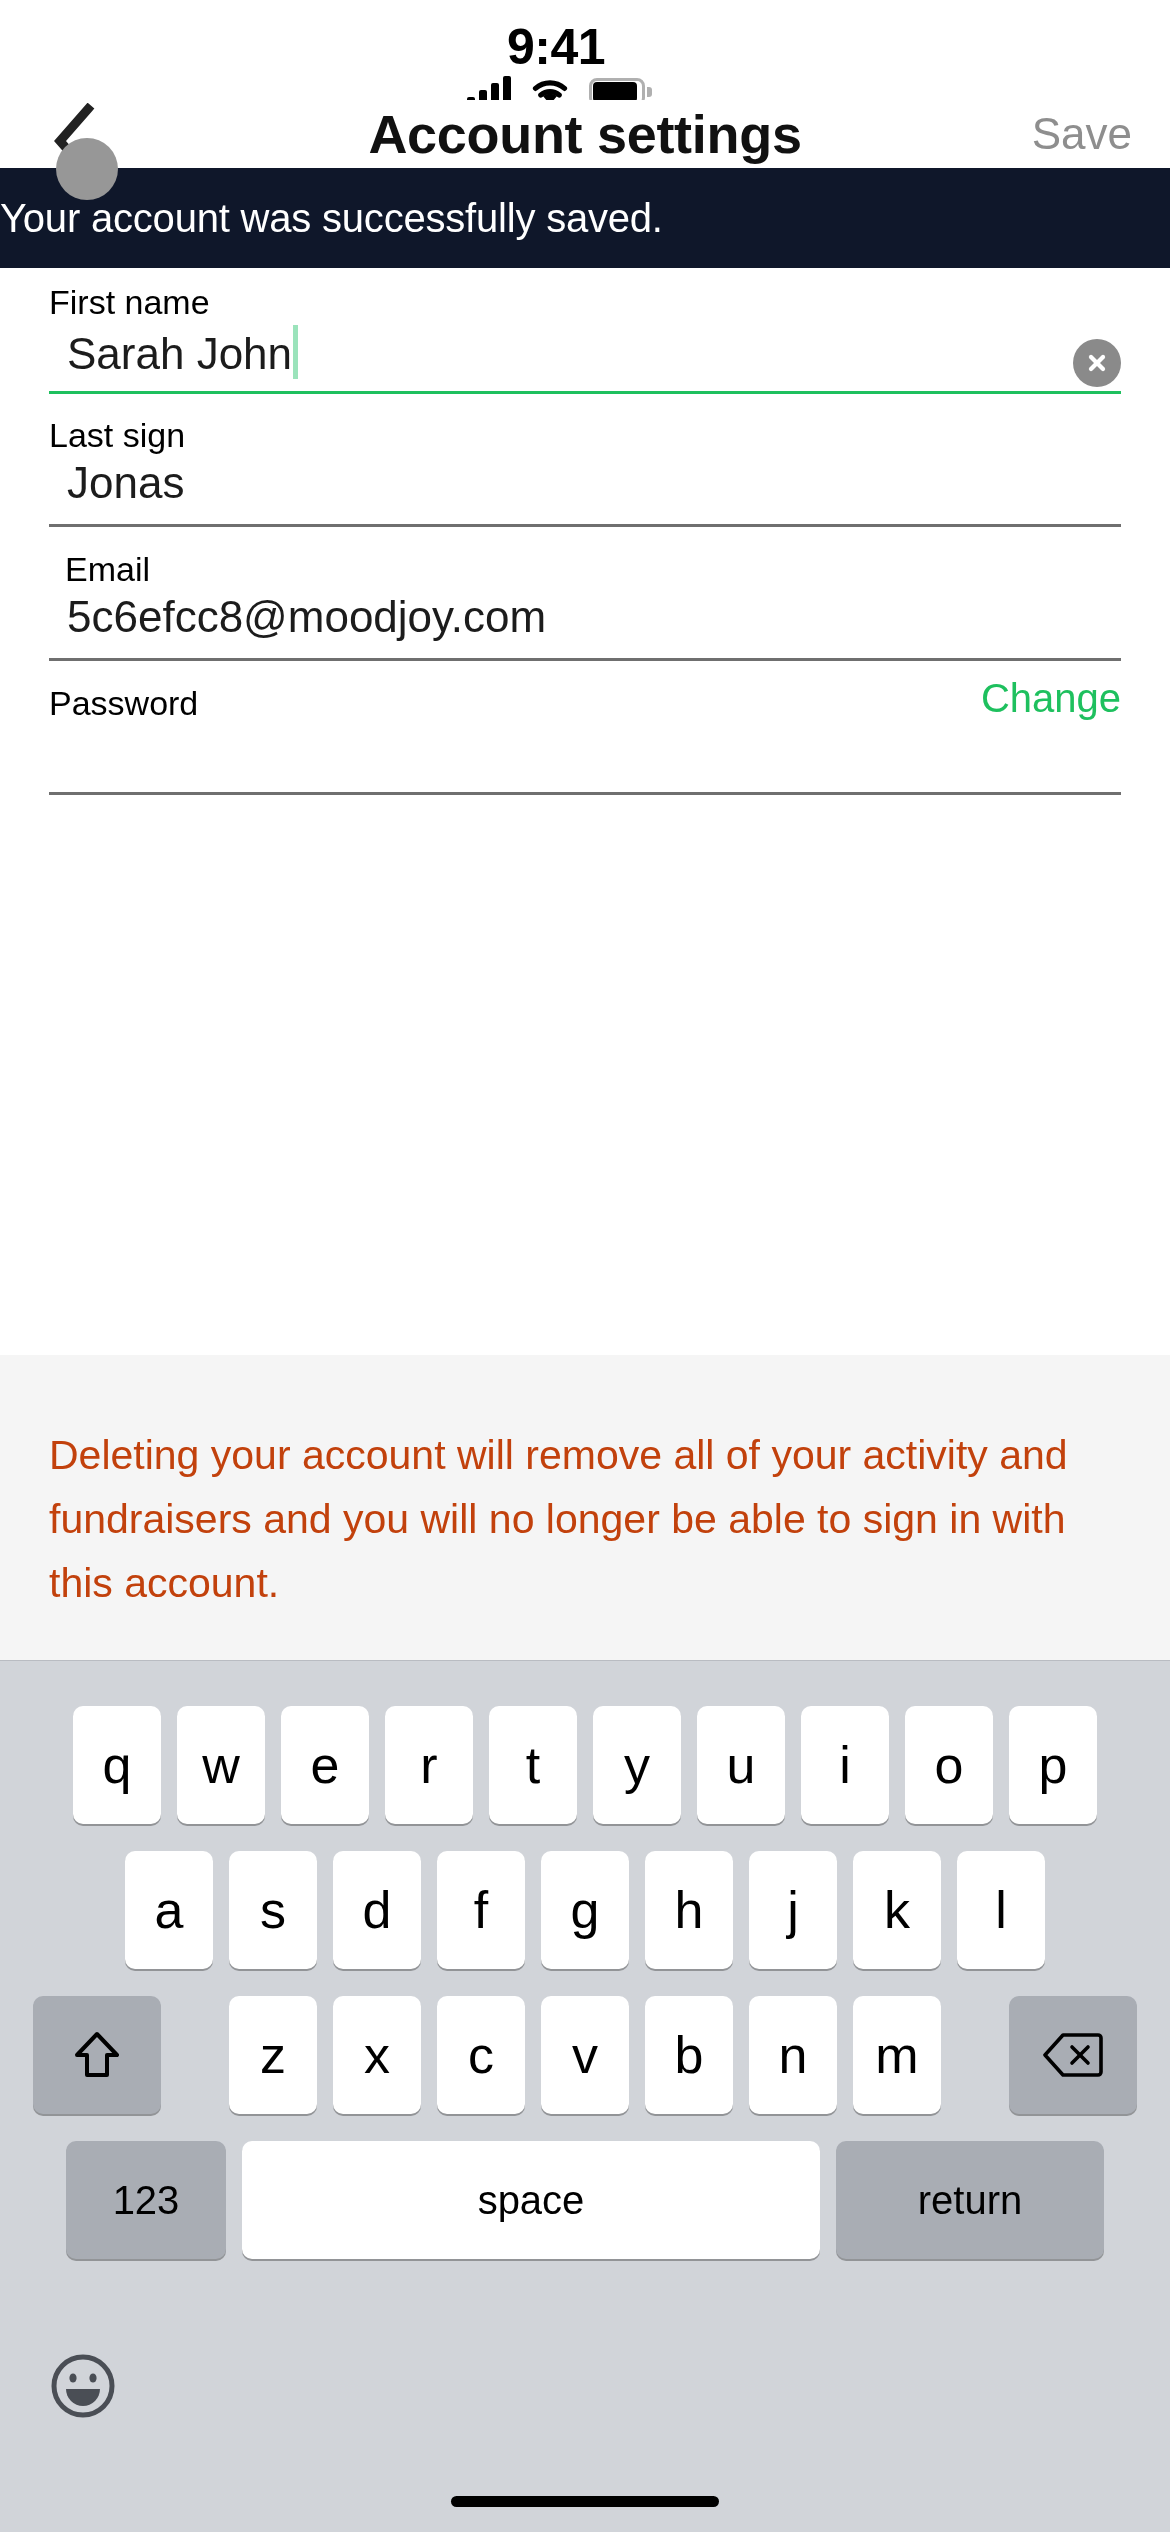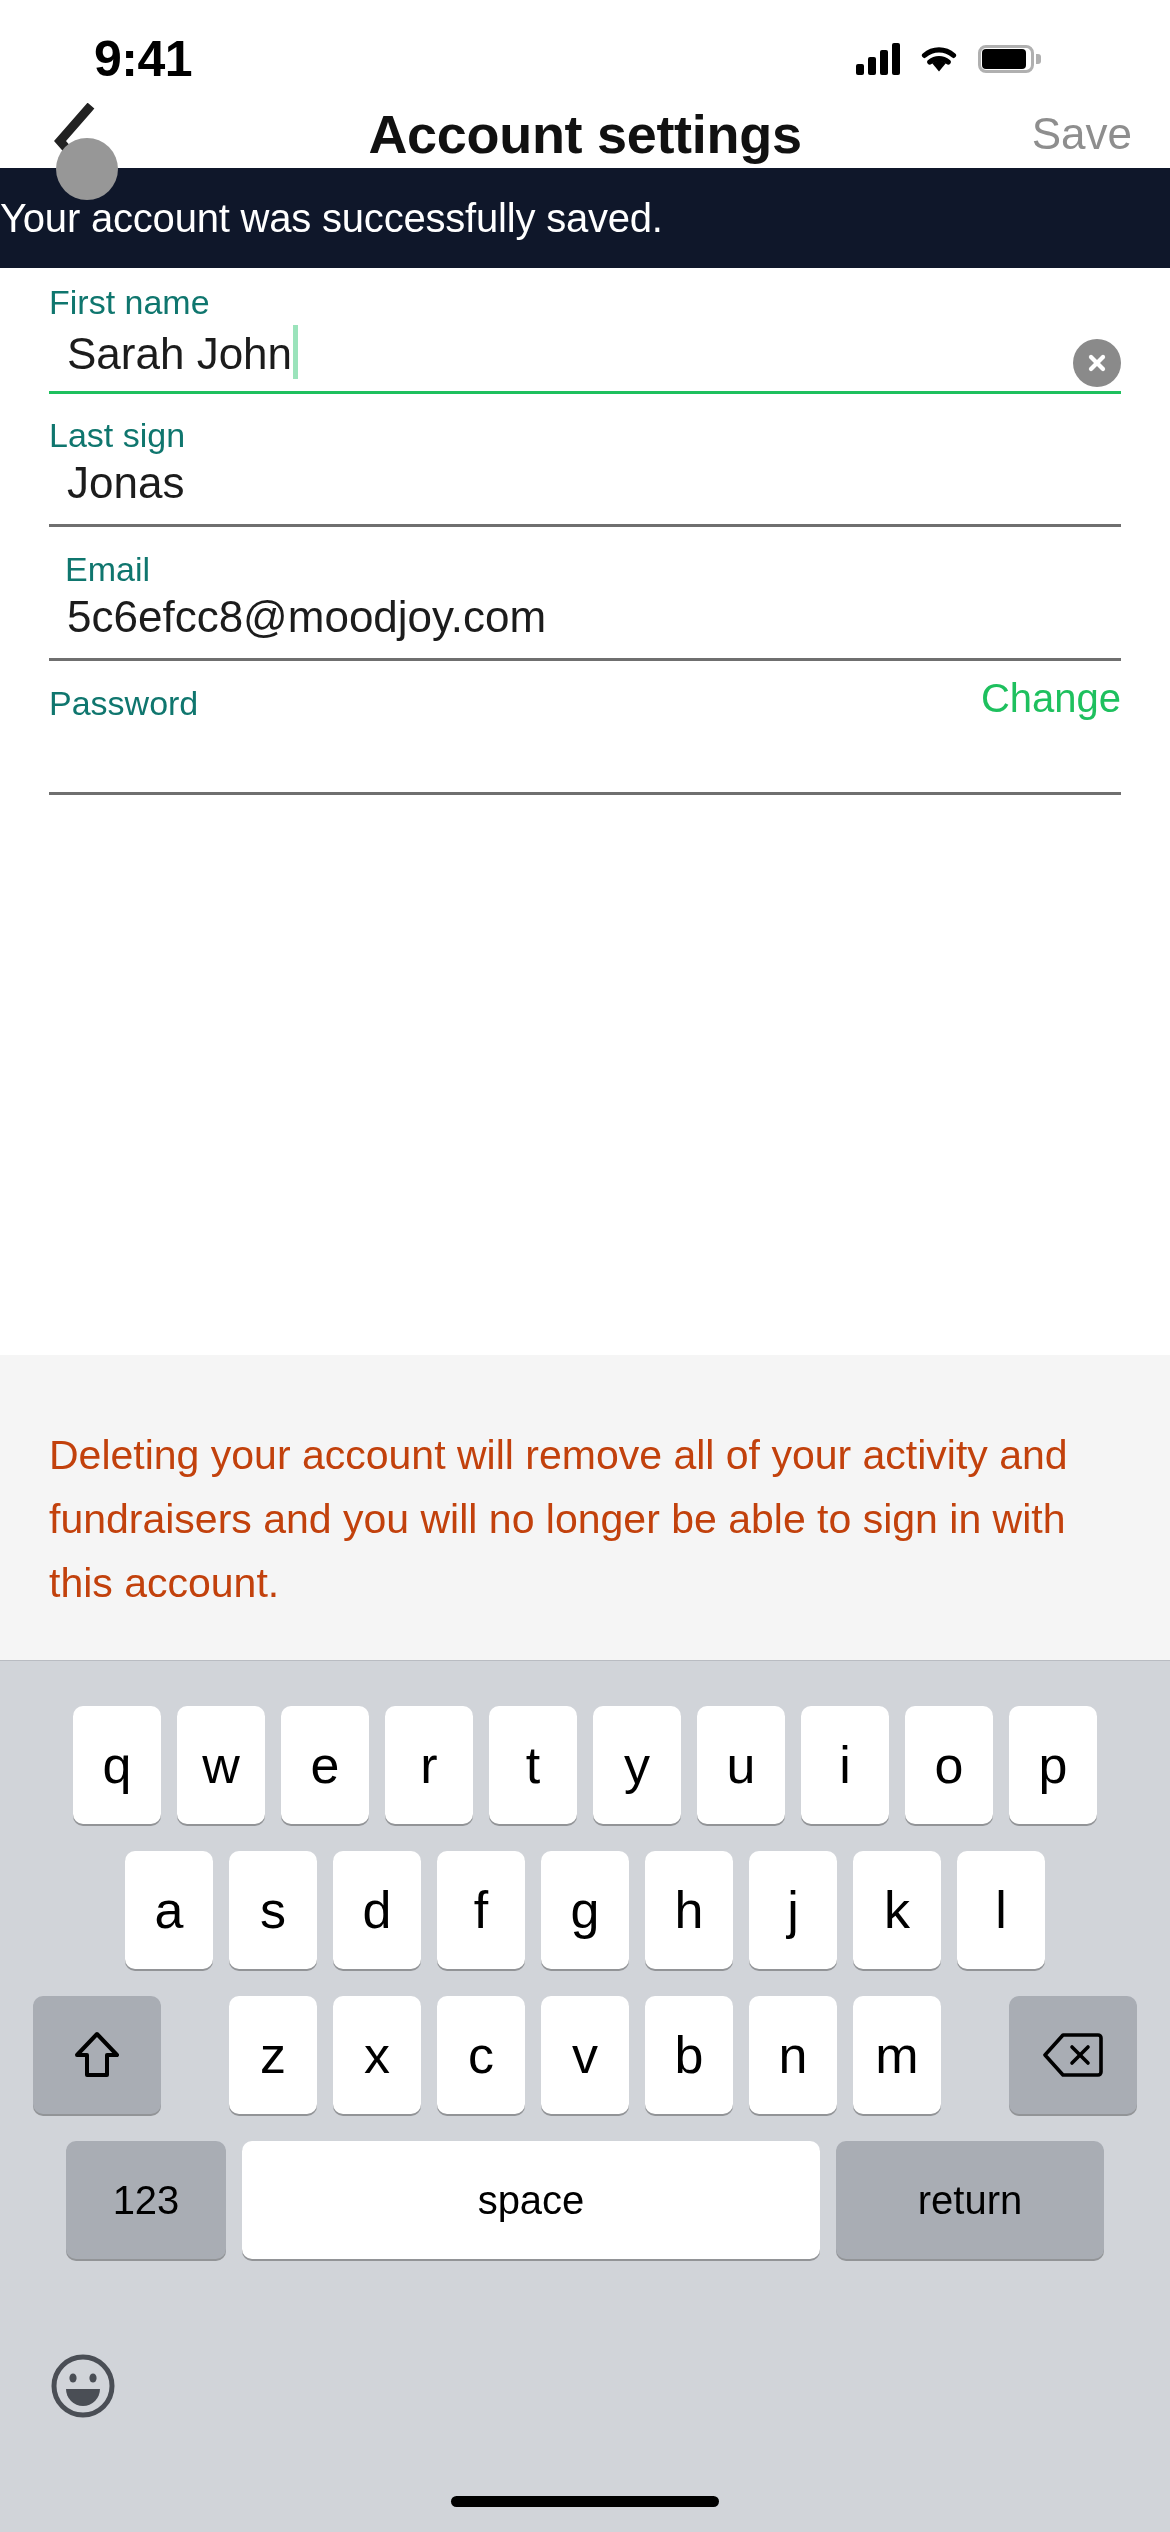--- a/index.html
+++ b/index.html
@@ -13,27 +13,28 @@
   .phone {
     position: relative;
     width: 1170px;
     height: 2532px;
     background: #ffffff;
   }
 
   
   .status-bar {
     position: absolute;
-    top: 0; left: 8px;
+    top: 0; left: 0;
     width: 1088px;
     height: 100px;
     display: flex;
     align-items: center;
     justify-content: space-between;
     padding: 18px 62px 0 86px;
+    flex-direction: column;
   }
   .status-time {
     font-size: 50px;
     font-weight: 700;
     color: #000;
     letter-spacing: -0.5px;
   }
   .status-icons {
     display: flex;
     align-items: center;
@@ -141,21 +142,21 @@
     position: absolute;
     top: 268px; left: 0;
     width: 1170px;
     height: 1087px;
     background: #ffffff;
     padding: 0 49px;
   }
   .field { position: relative; }
   .field-label {
     font-size: 34px;
-    color: #0f766e;
+    color: #000000;
     font-weight: 400;
   }
   .field-value {
     font-size: 44px;
     color: #1c1c1c;
     font-weight: 400;
     padding-left: 18px;
     white-space: nowrap;
   }
   .field-underline {

